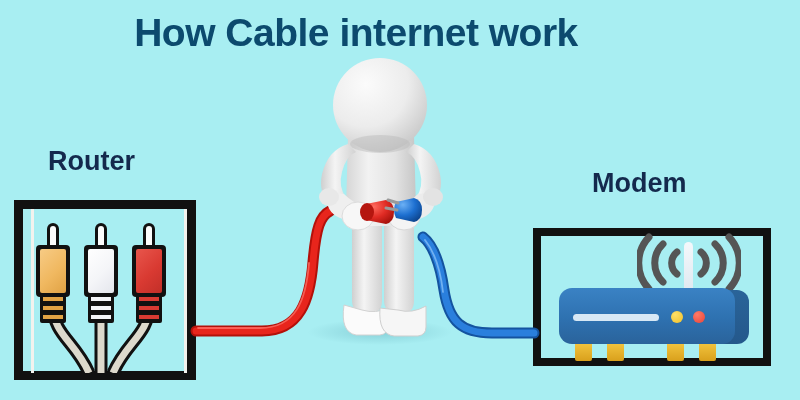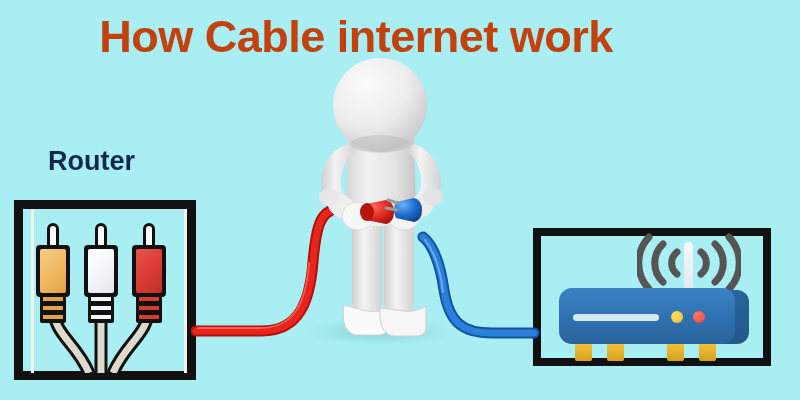--- a/index.html
+++ b/index.html
@@ -19,24 +19,24 @@
     background: #a8eef2;
     overflow: hidden;
   }
   #title {
     position: absolute;
     left: 0;
     top: 12px;
     width: 712px;
     text-align: center;
     font-family: "Liberation Sans", sans-serif;
-    font-size: 45px;
+    font-size: 39px;
     font-weight: bold;
     letter-spacing: -0.5px;
-    color: #c2410c;
+    color: #0c4a6e;
     line-height: 1.1;
   }
   .dev-label {
     position: absolute;
     font-family: "Liberation Sans", sans-serif;
     font-weight: bold;
     color: #14294d;
     white-space: nowrap;
   }
   #router-label {
@@ -243,20 +243,21 @@
   }
 </style>
 </head>
 <body>
 
 <div id="stage">
 
   <div id="title">How Cable internet work</div>
 
   <div class="dev-label" id="router-label">Router</div>
+  <div class="dev-label" id="modem-label">Modem</div>
 
   <div id="router-box">
     <div id="router-inner-line"></div>
 
     <svg width="164" height="164" viewBox="0 0 164 164" style="position:absolute;left:0;top:0;">
       <path d="M30 96 C30 126, 52 132, 66 164" fill="none" stroke="#111" stroke-width="13"></path>
       <path d="M78 96 L78 164" fill="none" stroke="#111" stroke-width="13"></path>
       <path d="M126 96 C126 126, 104 132, 90 164" fill="none" stroke="#111" stroke-width="13"></path>
       <path d="M30 96 C30 126, 52 132, 66 164" fill="none" stroke="#ddd9cc" stroke-width="7"></path>
       <path d="M78 96 L78 164" fill="none" stroke="#ddd9cc" stroke-width="7"></path>

